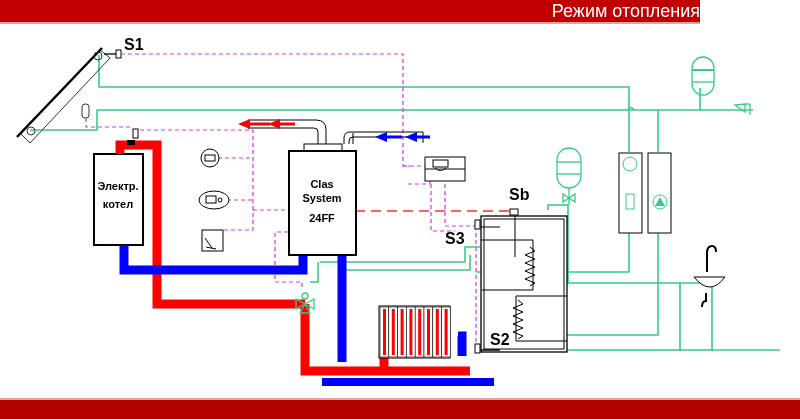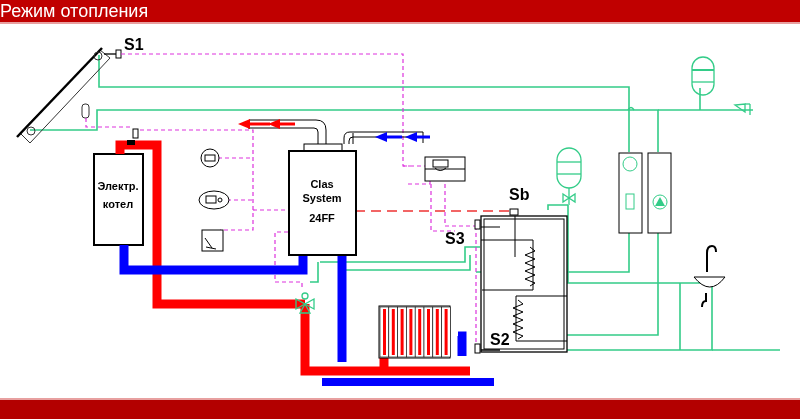--- a/index.html
+++ b/index.html
@@ -1,17 +1,17 @@
 <!DOCTYPE html>
 <html><head>
 <meta charset="utf-8">
 <style>
   html, body { margin:0; padding:0; background:#fff; }
   body { width:800px; height:419px; position:relative; overflow:hidden; font-family:"Liberation Sans", sans-serif; }
-  .topbar { position:absolute; left:0; top:0; width:800px; height:22px; background:#c00000; color:#fff; text-align:left; font-size:18px; line-height:22px; border-bottom:2px solid #e8a0a0; }
+  .topbar { position:absolute; left:0; top:0; width:700px; height:22px; background:#c00000; color:#fff; text-align:right; font-size:18px; line-height:22px; border-bottom:2px solid #e8a0a0; }
   .botbar { position:absolute; left:0; top:398px; width:800px; height:21px; background:#b30000; border-top:2px solid #e8a0a0; }
   svg.diagram { position:absolute; left:0; top:24px; }
   .lbl { font-family:"Liberation Sans", sans-serif; font-weight:bold; fill:#000; }
 </style>
 </head>
 <body>
 
 <div class="topbar">Режим отопления</div>
 
 <svg class="diagram" width="800" height="374" viewBox="0 24 800 374">

